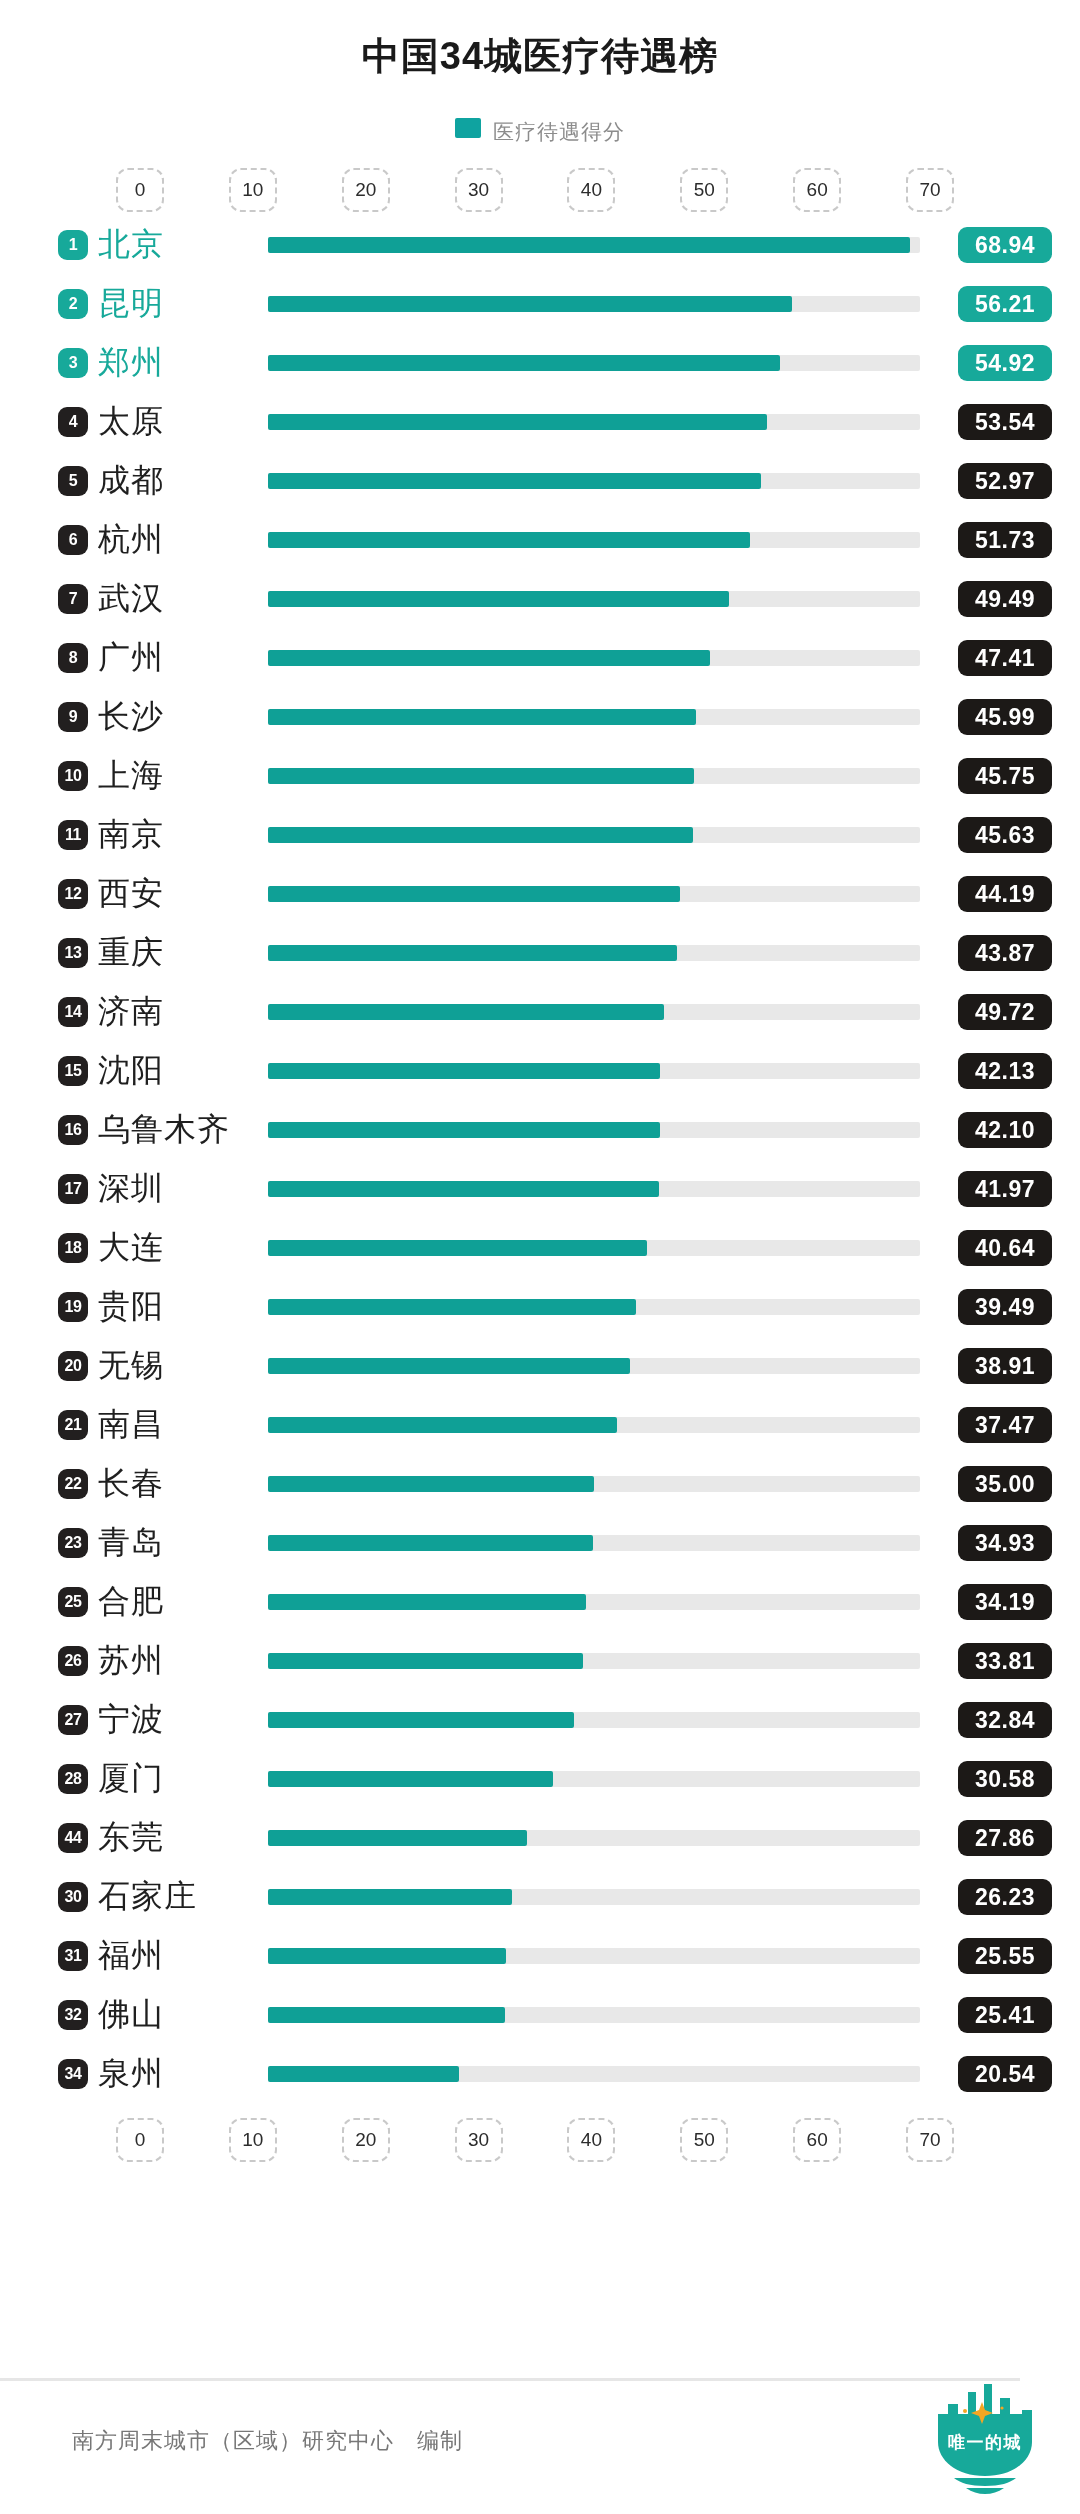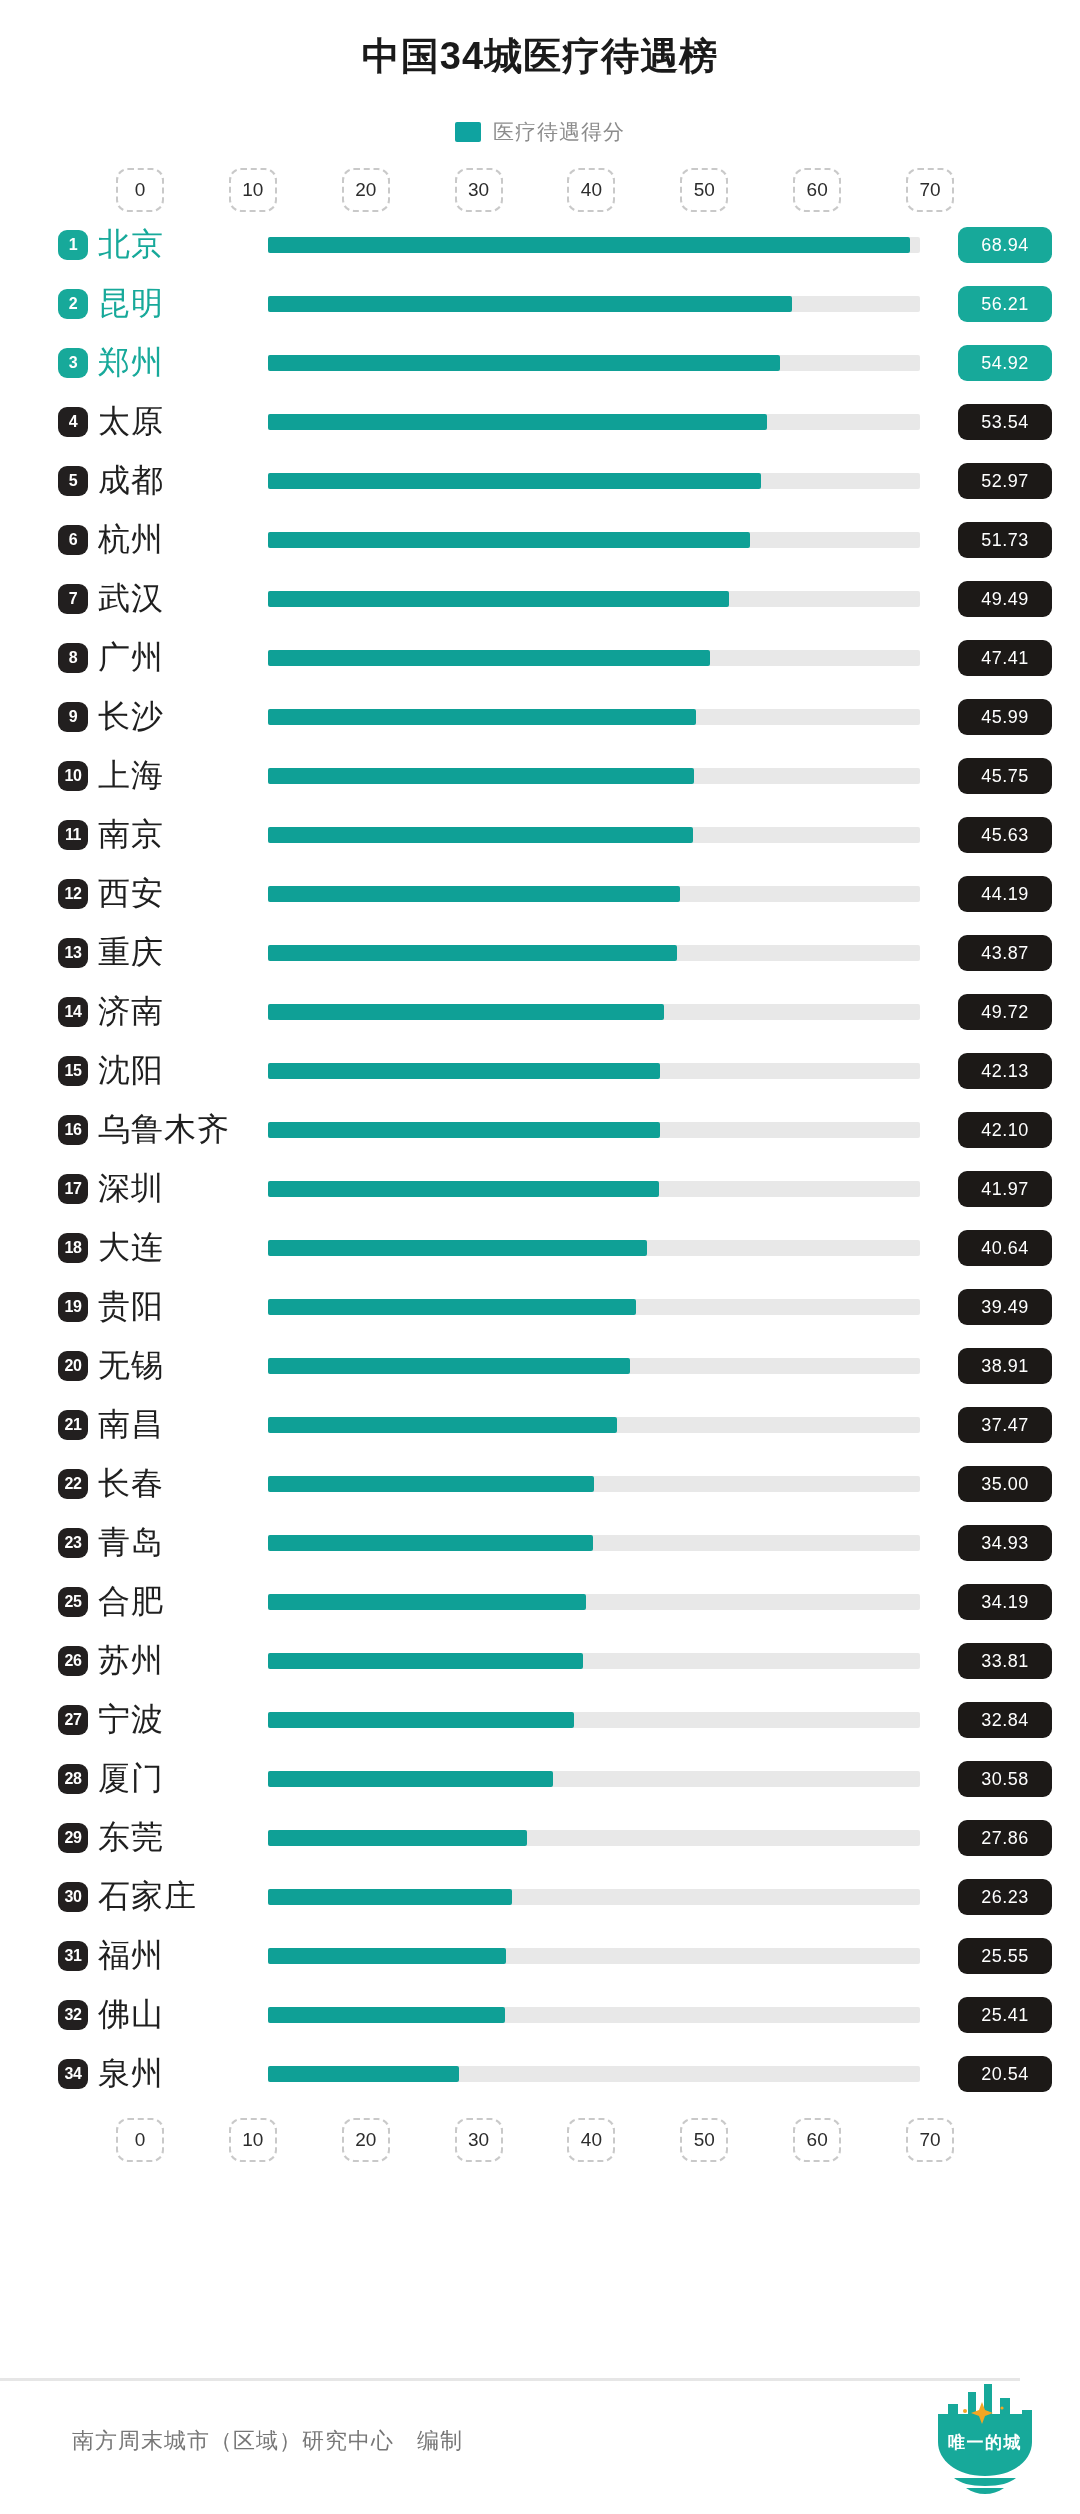--- a/index.html
+++ b/index.html
@@ -21,21 +21,20 @@
     text-align: center;
     font-size: 38px;
     font-weight: bold;
     color: #1a1a1a;
     letter-spacing: 1px;
     padding-top: 34px;
     line-height: 1.2;
   }
   .legend {
     display: flex;
-    align-items: center;
     justify-content: center;
     gap: 12px;
     margin-top: 38px;
   }
   .legend-swatch {
     width: 26px;
     height: 20px;
     background: #0fa3a0;
     border-radius: 2px;
     flex: none;
@@ -125,22 +124,22 @@
   }
 
   .score {
     position: absolute;
     right: 28px;
     min-width: 94px;
     height: 36px;
     border-radius: 9px;
     background: #1c1917;
     color: #ffffff;
-    font-size: 18px;
-    font-weight: normal;
+    font-size: 23px;
+    font-weight: bold;
     display: flex;
     align-items: center;
     justify-content: center;
     box-sizing: border-box;
     letter-spacing: 0.5px;
   }
   .row.is-top .score { background: #17a99a; }
 
   
   .footer {
@@ -410,21 +409,21 @@
       </div>
       <div class="row">
         <div class="rank">28</div>
         <div class="city">厦门</div>
         <div class="track">
           <div class="bar" style="width: 43.6857%;"></div>
         </div>
         <div class="score">30.58</div>
       </div>
       <div class="row">
-        <div class="rank">29</div>
+        <div class="rank">44</div>
         <div class="city">东莞</div>
         <div class="track">
           <div class="bar" style="width: 39.8%;"></div>
         </div>
         <div class="score">27.86</div>
       </div>
       <div class="row">
         <div class="rank">30</div>
         <div class="city">石家庄</div>
         <div class="track">

